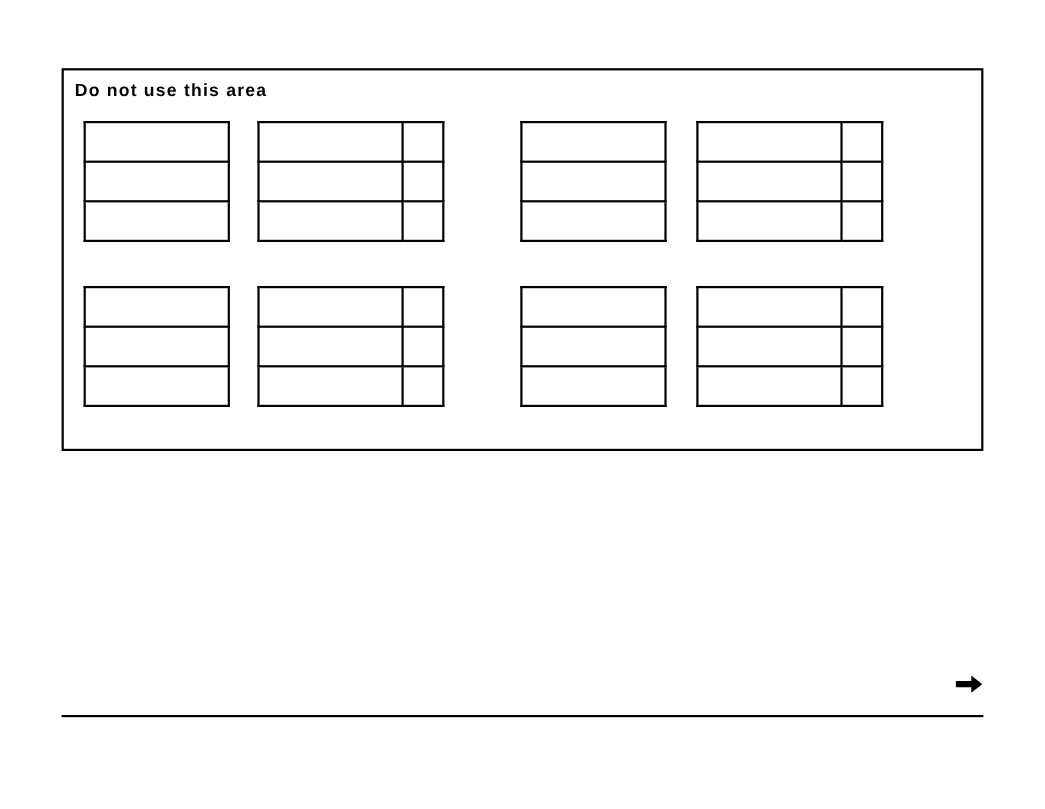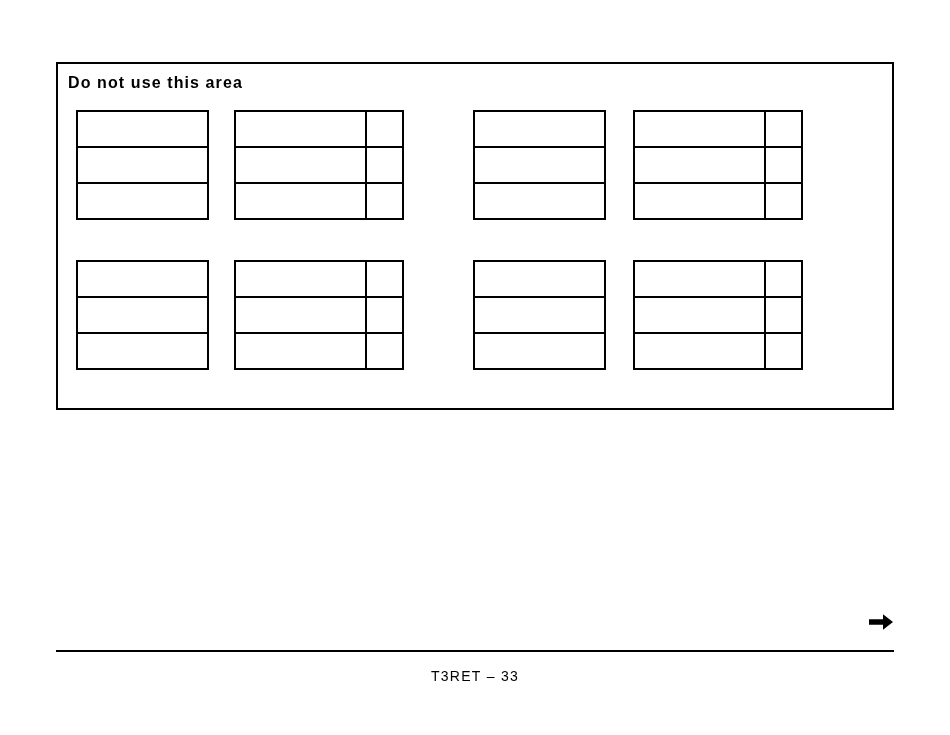--- a/index.html
+++ b/index.html
@@ -271,15 +271,14 @@
   </div>
 
   <div class="continue-line">
     <span class="arrow-icon"><svg width="26" height="20" viewBox="0 0 26 20" xmlns="http://www.w3.org/2000/svg">
           <path d="M1 7.2 L15 7.2 L15 2.2 L25 10 L15 17.8 L15 12.8 L1 12.8 Z" fill="#000000"></path>
         </svg></span>
   </div>
 
   <div class="footer-rule"></div>
 
-  <div class="page-number">T3RET – 33</div>
 
 </div>
 
 </body></html>

